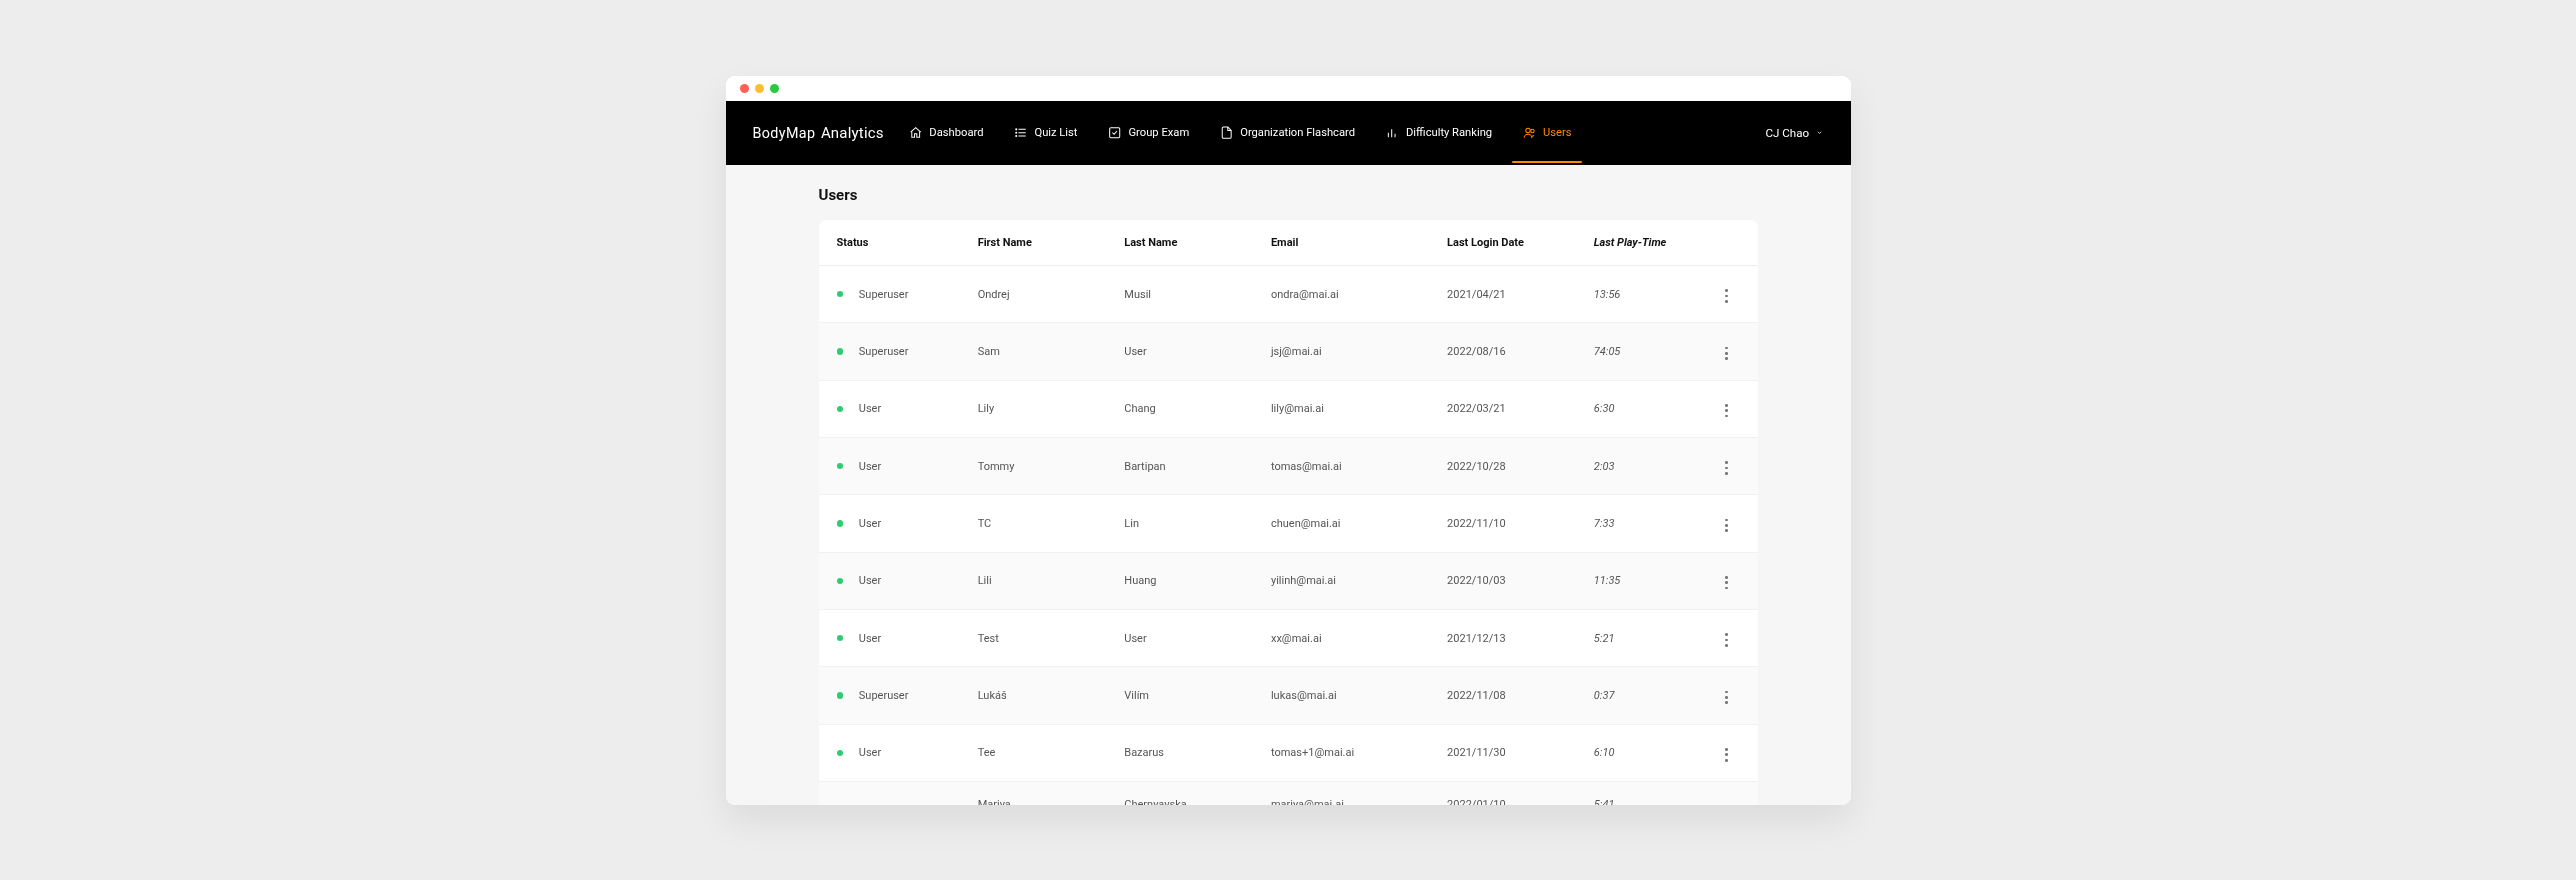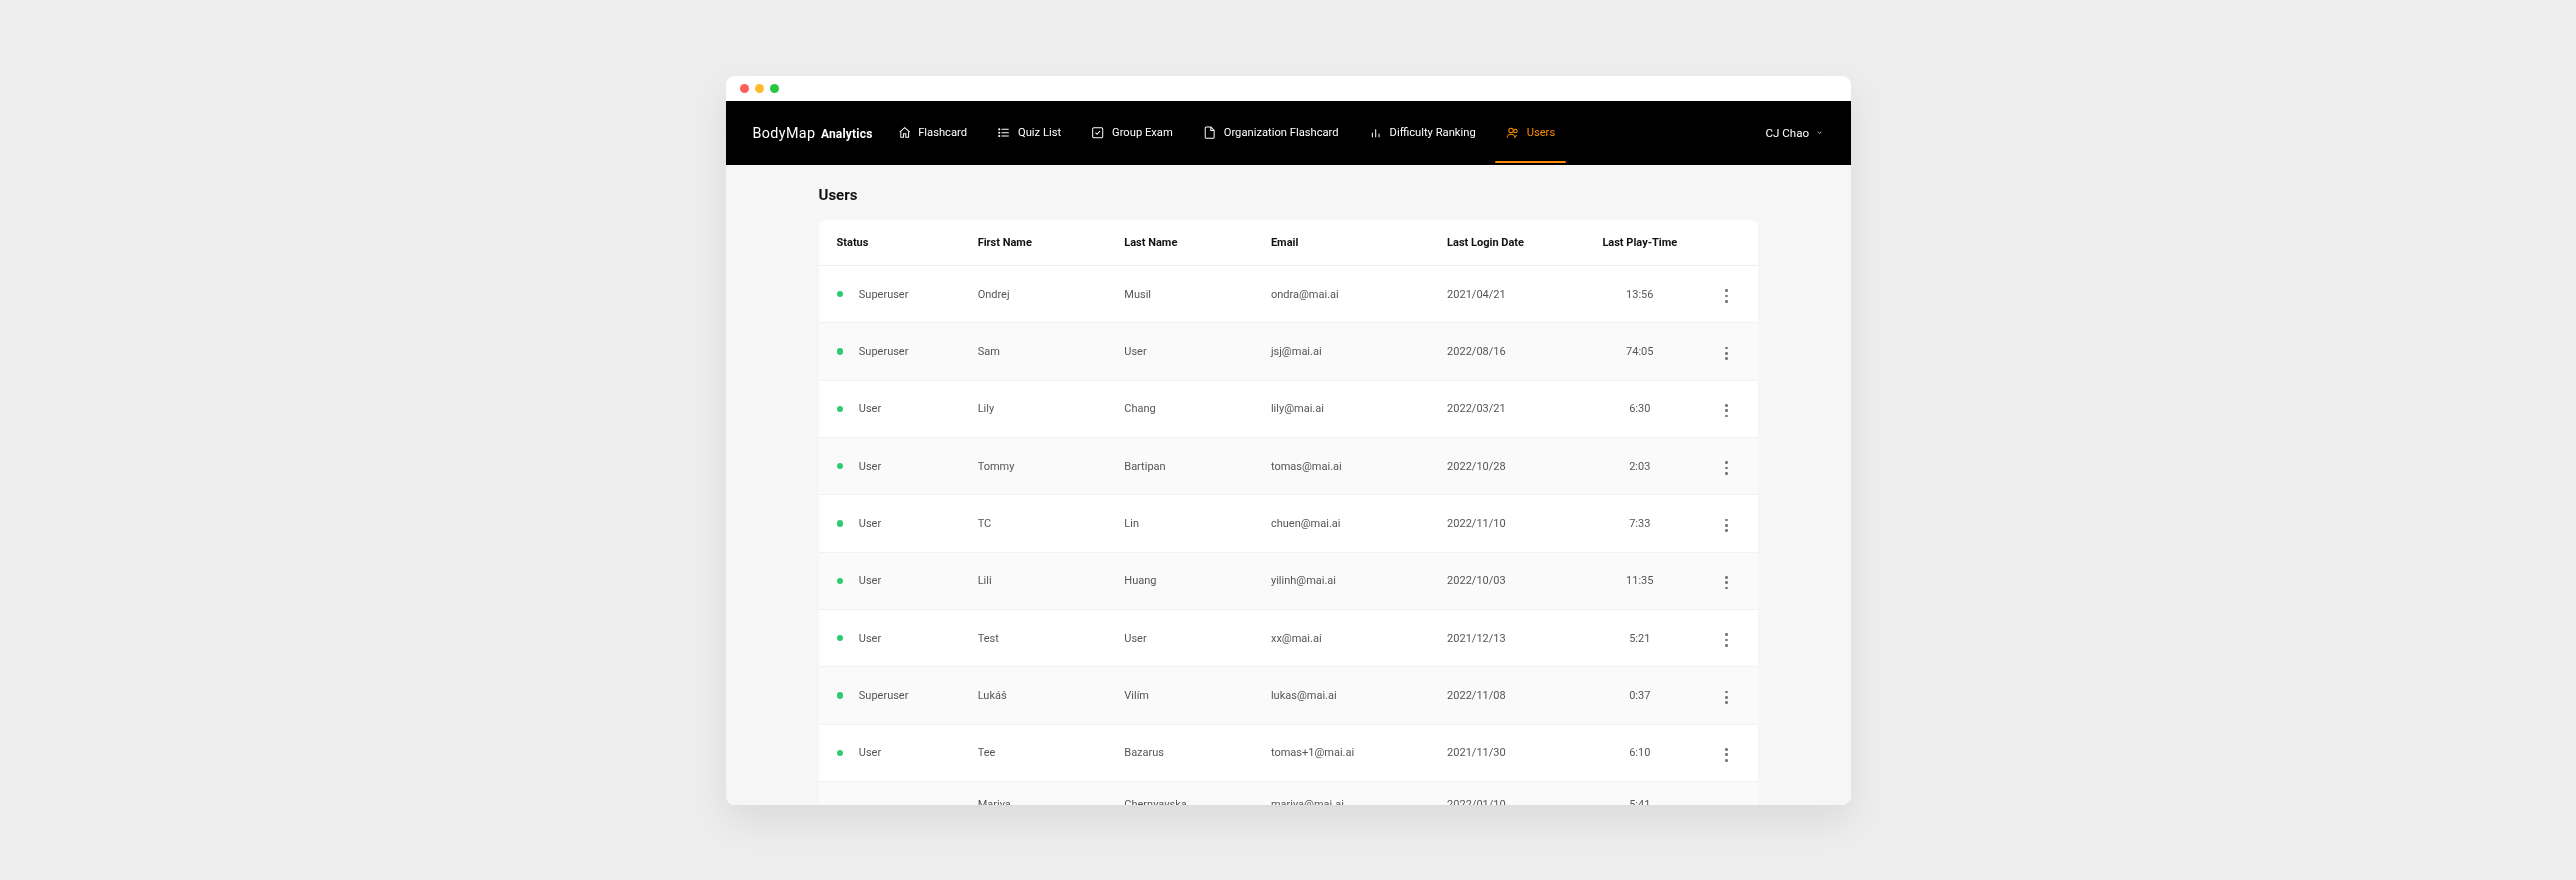--- a/index.html
+++ b/index.html
@@ -44,21 +44,21 @@
     font-size: 11.6px;
     position: relative;
   }
   .brand {
     display: flex;
     align-items: baseline;
     gap: 5.4px;
     margin-right: 10.7px;
   }
   .brand .bm { font-weight: 400; letter-spacing: 0.4px; font-size: 14.3px; }
-  .brand .an { font-weight: 700; font-size: 12px; letter-spacing: 0.2px; text-align: right; }
+  .brand .an { font-weight: 400; font-size: 15px; letter-spacing: 0.2px; text-align: right; }
 
   .nav-items {
     display: flex;
     align-items: center;
     gap: 1.8px;
     flex: 1 1 auto;
   }
   .nav-item {
     display: flex;
     align-items: center;
@@ -121,21 +121,21 @@
   }
   tbody tr:nth-child(odd) { background: #fff; }
   tbody tr:nth-child(even) { background: #fafafa; }
 
   th.col-status, td.col-status { padding-left: 18px; width: 134px; }
   th.col-fname, td.col-fname { width: 134px; }
   th.col-lname, td.col-lname { width: 134px; }
   th.col-email, td.col-email { width: 161px; }
   th.col-last, td.col-last { width: 134px; }
   th.col-play, td.col-play { width: 107px; }
-  th.col-head-play, td.col-play { text-align: center; }
+  th.col-head-play, td.col-play { text-align: left; font-style: italic; }
   th.col-action, td.col-action { width: 54px; text-align: center; padding-right: 16px; }
 
   .status-cell { display: flex; align-items: center; gap: 16px; }
   .status-dot {
     width: 6.3px; height: 6.3px; border-radius: 50%; background: #2ecc71; flex: none;
   }
   .action-btn {
     display: inline-flex;
     flex-direction: column;
     gap: 2.7px;
@@ -166,21 +166,21 @@
     </div>
 
     <div class="nav-items">
       <div class="nav-item">
         <span>
           <svg width="13.4" height="13.4" viewBox="0 0 24 24" fill="none" stroke="currentColor" stroke-width="1.8">
               <path d="M3 11l9-8 9 8"></path>
               <path d="M5 10v10h5v-6h4v6h5V10"></path>
             </svg>
         </span>
-        <span>Flashcard</span>
+        <span>Dashboard</span>
       </div>
       <div class="nav-item">
         <span>
           <svg width="13.4" height="13.4" viewBox="0 0 24 24" fill="none" stroke="currentColor" stroke-width="1.8">
               <line x1="8" y1="6" x2="21" y2="6"></line>
               <line x1="8" y1="12" x2="21" y2="12"></line>
               <line x1="8" y1="18" x2="21" y2="18"></line>
               <circle cx="4" cy="6" r="1"></circle>
               <circle cx="4" cy="12" r="1"></circle>
               <circle cx="4" cy="18" r="1"></circle>

